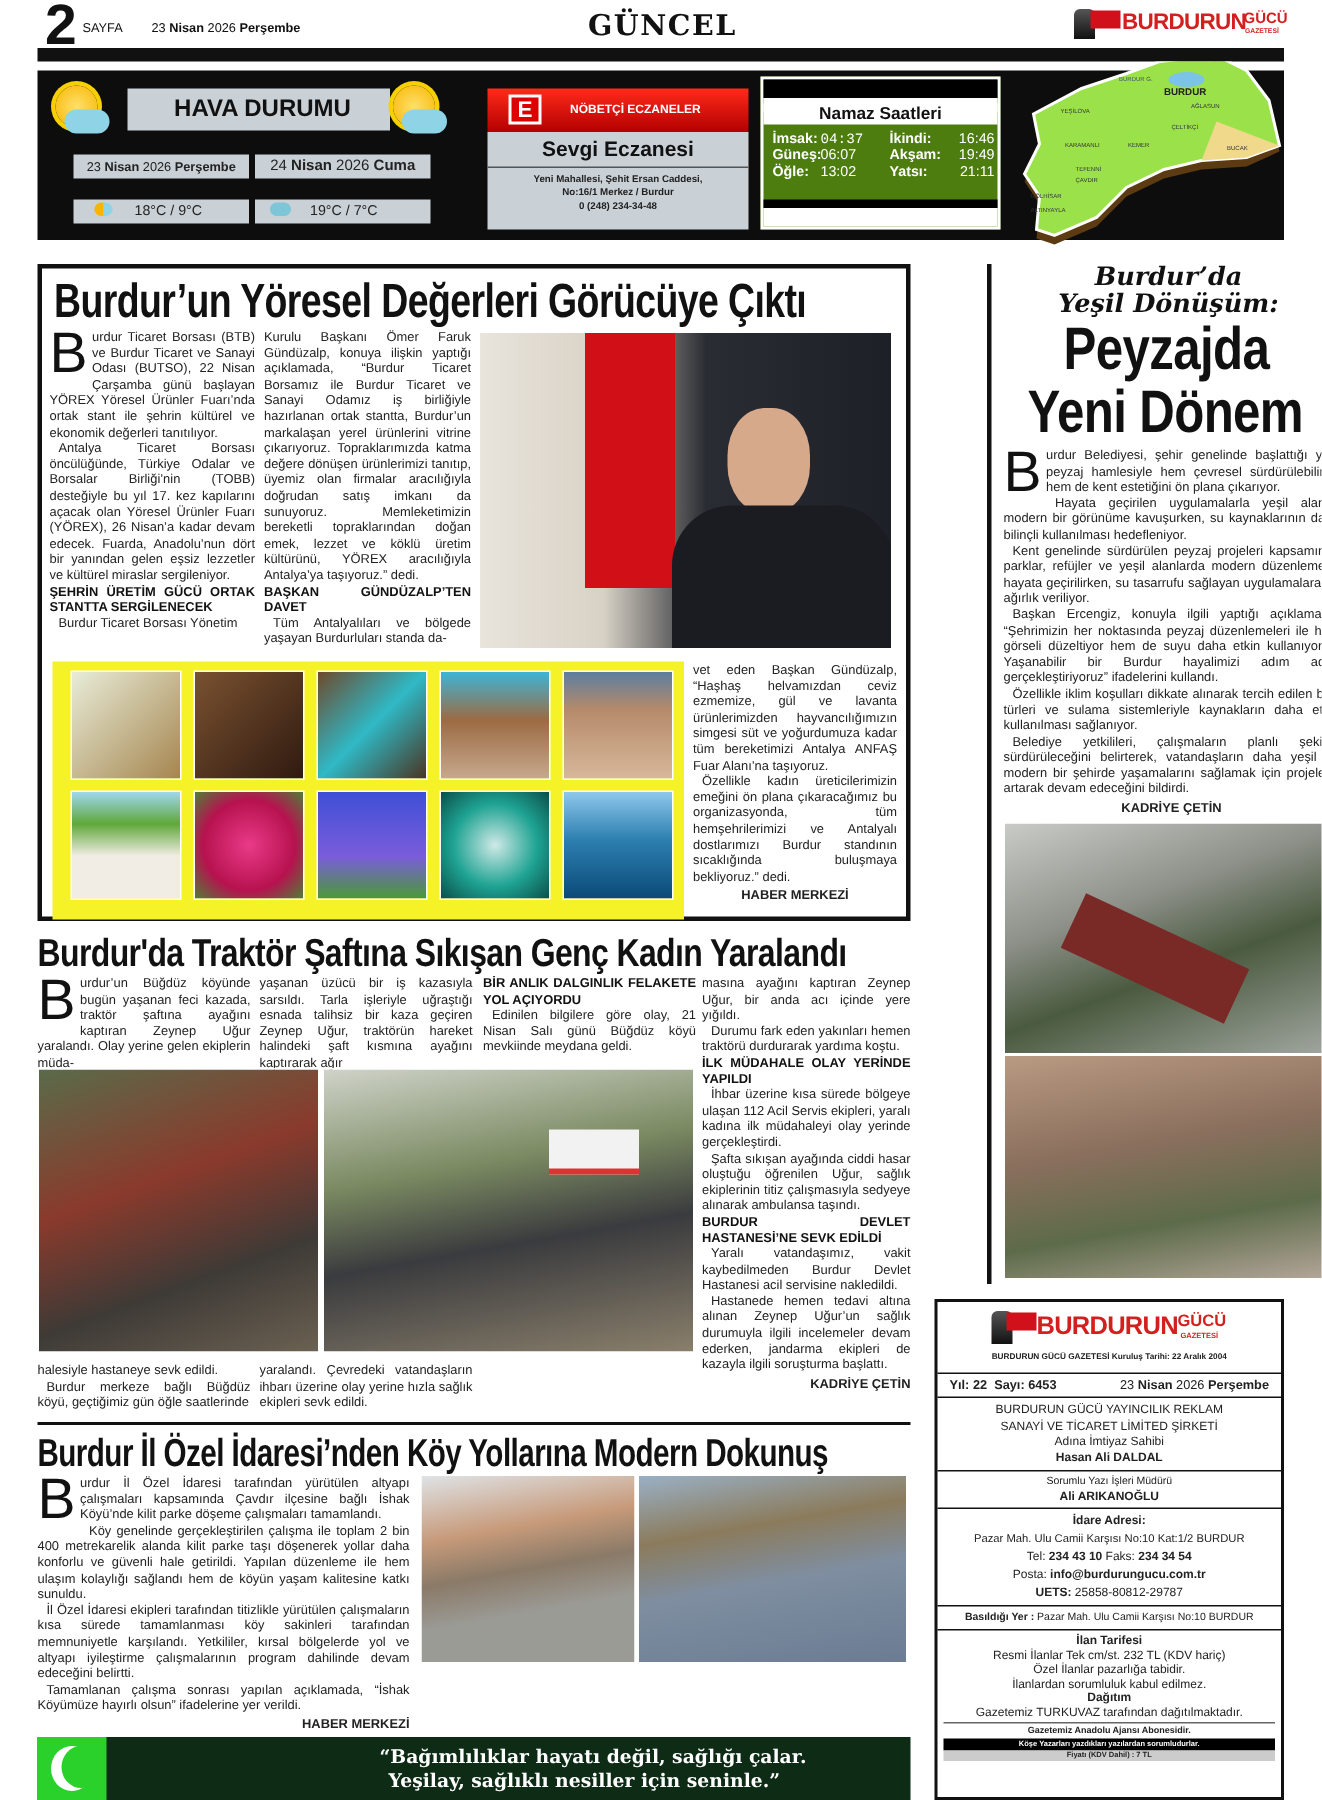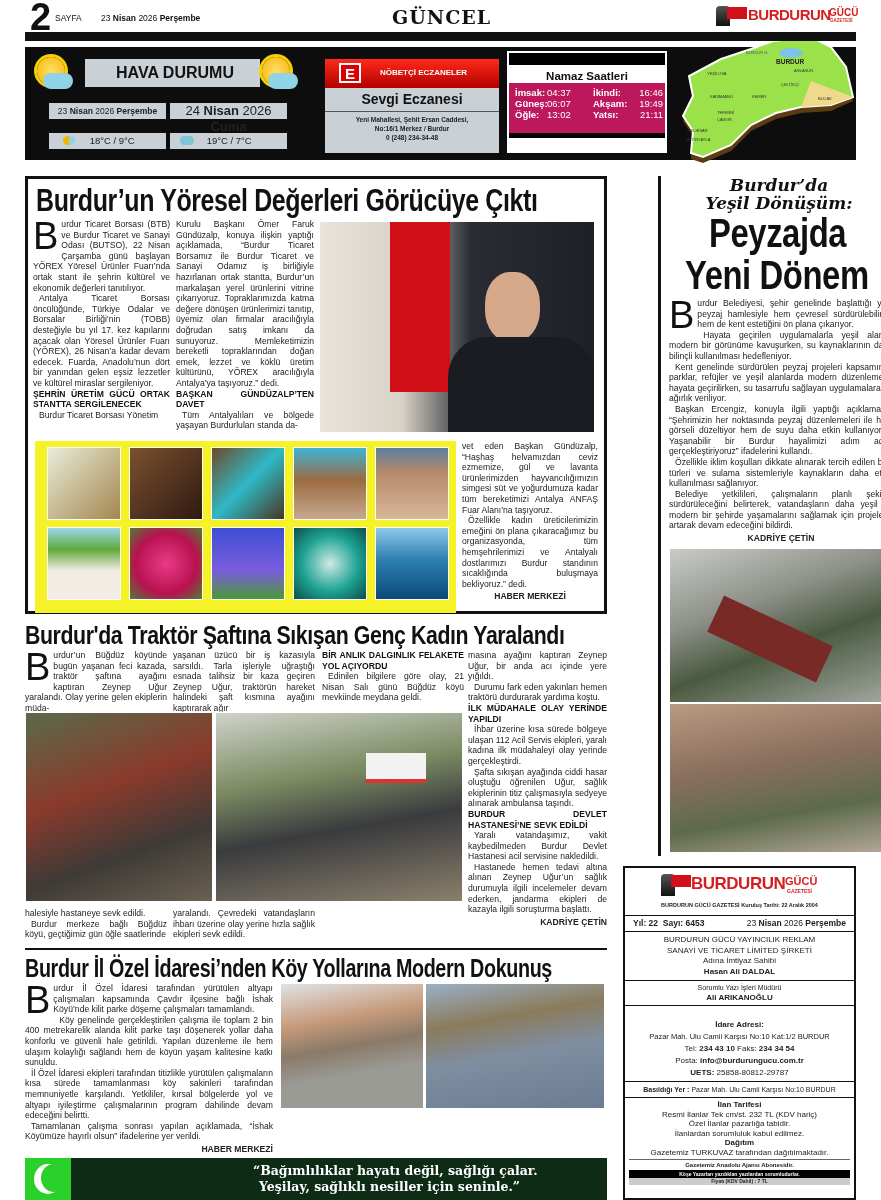--- a/index.html
+++ b/index.html
@@ -44,21 +44,21 @@
       <span style="position:absolute;left:4px;top:0;width:28px;height:28px;border-radius:50%;background:radial-gradient(#ffe06a,#f7b500);box-shadow:0 0 0 3px #f6d000;"></span>
       <span style="position:absolute;left:10px;top:16px;width:30px;height:16px;border-radius:10px;background:#8fd4e6;"></span>
     </span>
     <span class="abs" style="left:233px;top:10px;width:42px;height:34px;">
       <span style="position:absolute;left:4px;top:0;width:28px;height:28px;border-radius:50%;background:radial-gradient(#ffe06a,#f7b500);box-shadow:0 0 0 3px #f6d000;"></span>
       <span style="position:absolute;left:10px;top:16px;width:30px;height:16px;border-radius:10px;background:#8fd4e6;"></span>
     </span>
     <div class="abs" style="left:24px;top:56px;width:117px;height:16px;background:#c9d0d6;font-size:8.5px;line-height:16px;text-align:center;color:#222;">
       <span>23</span> <b>Nisan</b> <span>2026</span> <b>Perşembe</b>
     </div>
-    <div class="abs" style="left:145px;top:56px;width:117px;height:16px;background:#c9d0d6;font-size:13px;line-height:16px;text-align:center;color:#222;">
+    <div class="abs" style="left:145px;top:56px;width:117px;height:16px;background:#c9d0d6;font-size:10px;line-height:16px;text-align:center;color:#222;">
       <span>24</span> <b>Nisan</b> <span>2026</span> <b>Cuma</b>
     </div>
     <div class="abs" style="left:24px;top:86px;width:117px;height:16px;background:#c9d0d6;font-size:9.5px;line-height:16px;color:#222;">
       <span style="display:inline-block;margin-left:14px;width:12px;height:9px;border-radius:5px;background:linear-gradient(90deg,#f7b500 50%,#8fd4e6 50%);vertical-align:-1px;"></span>
       <span style="margin-left:12px;">18°C /  9°C</span>
     </div>
     <div class="abs" style="left:145px;top:86px;width:117px;height:16px;background:#c9d0d6;font-size:9.5px;line-height:16px;color:#222;">
       <span style="display:inline-block;margin-left:10px;width:14px;height:9px;border-radius:5px;background:#7cc6d8;vertical-align:-1px;"></span>
       <span style="margin-left:10px;">19°C /  7°C</span>
     </div>
@@ -71,26 +71,26 @@
     <div class="abs" style="left:0;top:29px;width:174px;height:65px;background:#c9d0d6;"></div>
     <div class="abs" style="left:0;top:32px;width:174px;text-align:center;font-weight:bold;font-size:14px;color:#111;">Sevgi Eczanesi</div>
     <div class="abs" style="left:0;top:52px;width:174px;height:1px;background:#555;"></div>
     <div class="abs" style="left:0;top:56px;width:174px;text-align:center;font-size:6.5px;line-height:9px;font-weight:bold;color:#222;">
       <div>Yeni Mahallesi, Şehit Ersan Caddesi,</div>
       <div>No:16/1 Merkez / Burdur</div>
       <div>0 (248) 234-34-48</div>
     </div>
   </div>
 
-  <div class="abs" style="left:482px;top:4px;width:160px;height:102px;background:#be185d;border:2px solid #fff;">
+  <div class="abs" style="left:482px;top:4px;width:160px;height:102px;background:#4d7c0f;border:2px solid #fff;">
     <div class="abs" style="left:0;top:0;width:156px;height:22px;background:linear-gradient(#000 55%,#fff 55%);"></div>
     <div class="abs" style="left:0;top:16px;width:156px;text-align:center;background:#fff;color:#111;font-weight:bold;font-size:11.5px;line-height:14px;">Namaz Saatleri</div>
     <div class="abs" style="left:6px;top:34px;width:146px;color:#fff;font-size:9.5px;line-height:11px;">
       <div style="position:absolute;left:0;top:0;width:72px;">
-        <div><b>İmsak:</b><span style="position:absolute;left:32px;">04:37</span></div>
+        <div><b>İmsak:</b><span style="position:absolute;left:32px;font-family:Liberation Mono, monospace;">04:37</span></div>
         <div><b>Güneş:</b><span style="position:absolute;left:32px;">06:07</span></div>
         <div><b>Öğle:</b><span style="position:absolute;left:32px;">13:02</span></div>
       </div>
       <div style="position:absolute;left:78px;top:0;width:70px;">
         <div><b>İkindi:</b><span style="position:absolute;right:0;">16:46</span></div>
         <div><b>Akşam:</b><span style="position:absolute;right:0;">19:49</span></div>
         <div><b>Yatsı:</b><span style="position:absolute;right:0;margin-left:32px;">21:11</span></div>
       </div>
     </div>
     <div class="abs" style="left:0;top:80px;width:156px;height:18px;background:linear-gradient(#000 30%,#fff 30%);"></div>
@@ -243,21 +243,21 @@
   <div style="padding:3px 0;line-height:10.5px;border-bottom:1.5px solid #111;">
     <div>BURDURUN GÜCÜ YAYINCILIK REKLAM</div>
     <div>SANAYİ VE TİCARET LİMİTED ŞİRKETİ</div>
     <div>Adına İmtiyaz Sahibi</div>
     <div style="font-weight:bold;">Hasan Ali DALDAL</div>
   </div>
   <div style="padding:2px 0;line-height:10px;border-bottom:1.5px solid #111;">
     <div style="font-size:7px;">Sorumlu Yazı İşleri Müdürü</div>
     <div style="font-weight:bold;">Ali ARIKANOĞLU</div>
   </div>
-  <div style="padding:2px 0;line-height:12px;border-bottom:1.5px solid #111;margin-top:11px;">
+  <div style="padding:2px 0;line-height:12px;border-bottom:1.5px solid #111;">
     <div style="font-weight:bold;">İdare Adresi:</div>
     <div style="font-size:7.5px;">Pazar Mah. Ulu Camii Karşısı No:10 Kat:1/2 BURDUR</div>
     <div><span>Tel:</span> <b>234 43 10</b> <span>Faks:</span> <b>234 34 54</b></div>
     <div><span>Posta:</span> <b>info@burdurungucu.com.tr</b></div>
     <div><b>UETS:</b> <span>25858-80812-29787</span></div>
   </div>
   <div style="padding:2px 0;line-height:11px;font-size:7px;border-bottom:1.5px solid #111;">
     <b>Basıldığı Yer :</b> <span>Pazar Mah. Ulu Camii Karşısı No:10 BURDUR</span>
   </div>
   <div style="padding:2px 0;line-height:9.5px;">

